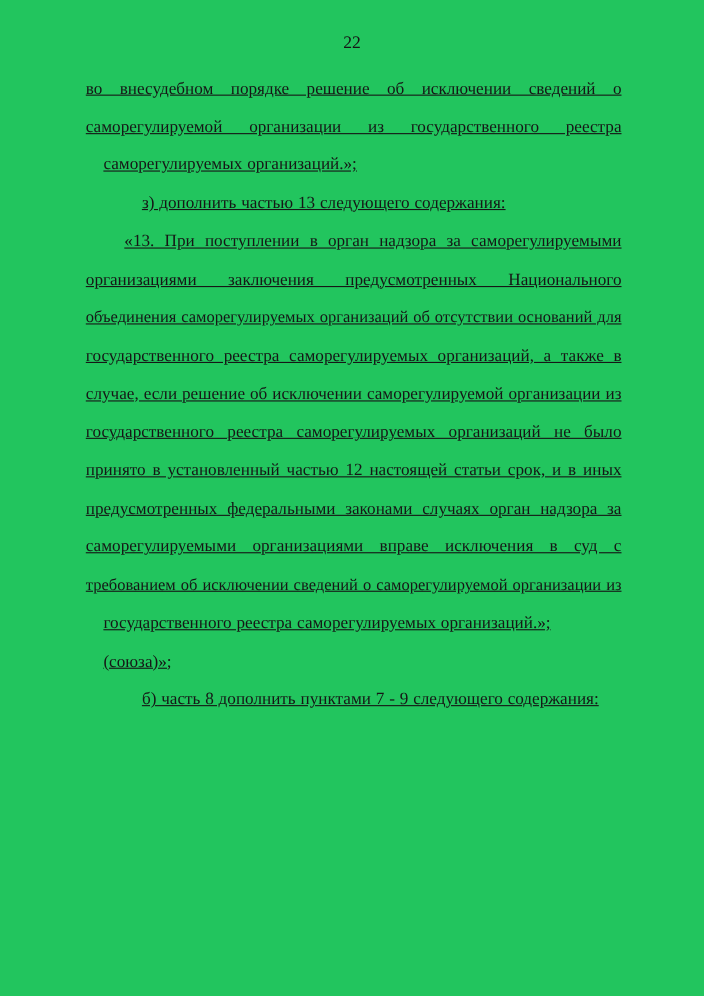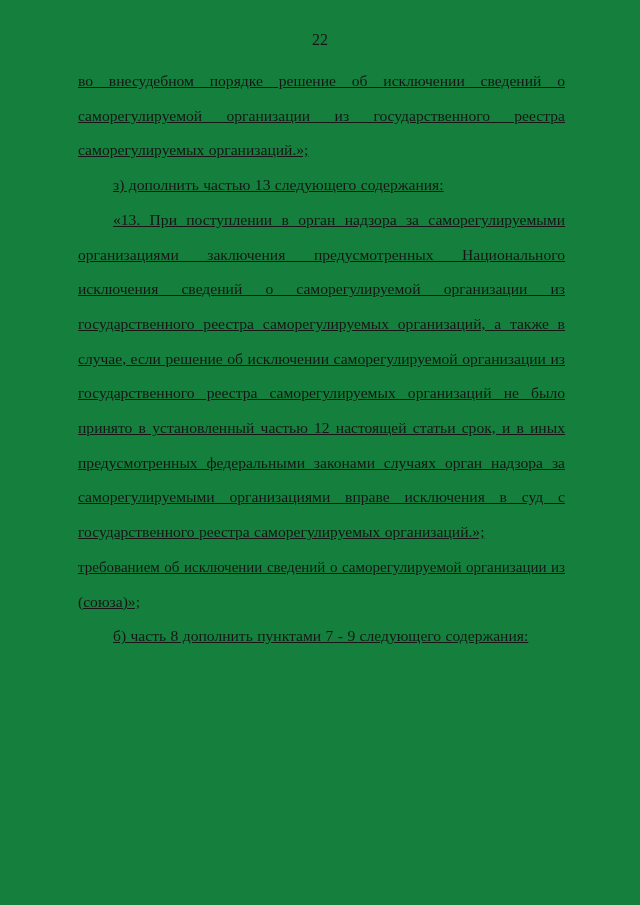--- a/index.html
+++ b/index.html
@@ -4,21 +4,21 @@
 <style>
   html, body {
     margin: 0;
     padding: 0;
     background: #ffffff;
   }
   .page {
     position: relative;
     width: 640px;
     height: 905px;
-    background: #15803d;
+    background: #22c55e;
     color: #161616;
     font-family: "Liberation Serif", "DejaVu Serif", serif;
     overflow: hidden;
   }
   .page-number {
     position: absolute;
     top: 31px;
     left: 0;
     right: 0;
     text-align: center;
@@ -42,20 +42,21 @@
     white-space: normal;
     word-spacing: 0.5px;
   }
   .line.justify {
     text-align: justify;
     text-align-last: justify;
   }
   .line.last {
     text-align: right;
     text-align-last: left;
+    margin-left: 16px;
   }
   .line.indent {
     text-indent: 35px;
   }
   .line sup {
     font-size: 10px;
     line-height: 0;
     vertical-align: super;
     letter-spacing: 0.5px;
   }
@@ -70,29 +71,29 @@
         <div class="line justify">во внесудебном порядке решение об исключении сведений о</div>
         <div class="line justify">саморегулируемой организации из государственного реестра</div>
         <div class="line last">саморегулируемых организаций.»;</div>
       </div>
       <div class="para">
         <div class="line last indent">з) дополнить частью 13 следующего содержания:</div>
       </div>
       <div class="para">
         <div class="line justify indent">«13. При поступлении в орган надзора за саморегулируемыми</div>
         <div class="line justify">организациями заключения предусмотренных Национального</div>
-        <div class="line justify">исключения сведений о саморегулируемой организации из</div>
+        <div class="line justify" style="font-size: 15px;">объединения саморегулируемых организаций об отсутствии оснований для</div>
         <div class="line justify">государственного реестра саморегулируемых организаций, а также в</div>
         <div class="line justify">случае, если решение об исключении саморегулируемой организации из</div>
         <div class="line justify">государственного реестра саморегулируемых организаций не было</div>
         <div class="line justify">принято в установленный частью 12 настоящей статьи срок, и в иных</div>
         <div class="line justify">предусмотренных федеральными законами случаях орган надзора за</div>
         <div class="line justify">саморегулируемыми организациями вправе исключения в суд с</div>
+        <div class="line justify" style="font-size: 15px;">требованием об исключении сведений о саморегулируемой организации из</div>
         <div class="line last">государственного реестра саморегулируемых организаций.»;</div>
-        <div class="line justify" style="font-size: 15px;">требованием об исключении сведений о саморегулируемой организации из</div>
       </div>
       <div class="para">
         <div class="line last">(союза)»;</div>
       </div>
       <div class="para">
         <div class="line last indent">б) часть 8 дополнить пунктами 7 - 9 следующего содержания:</div>
       </div>
     </div>
 </div>
 

